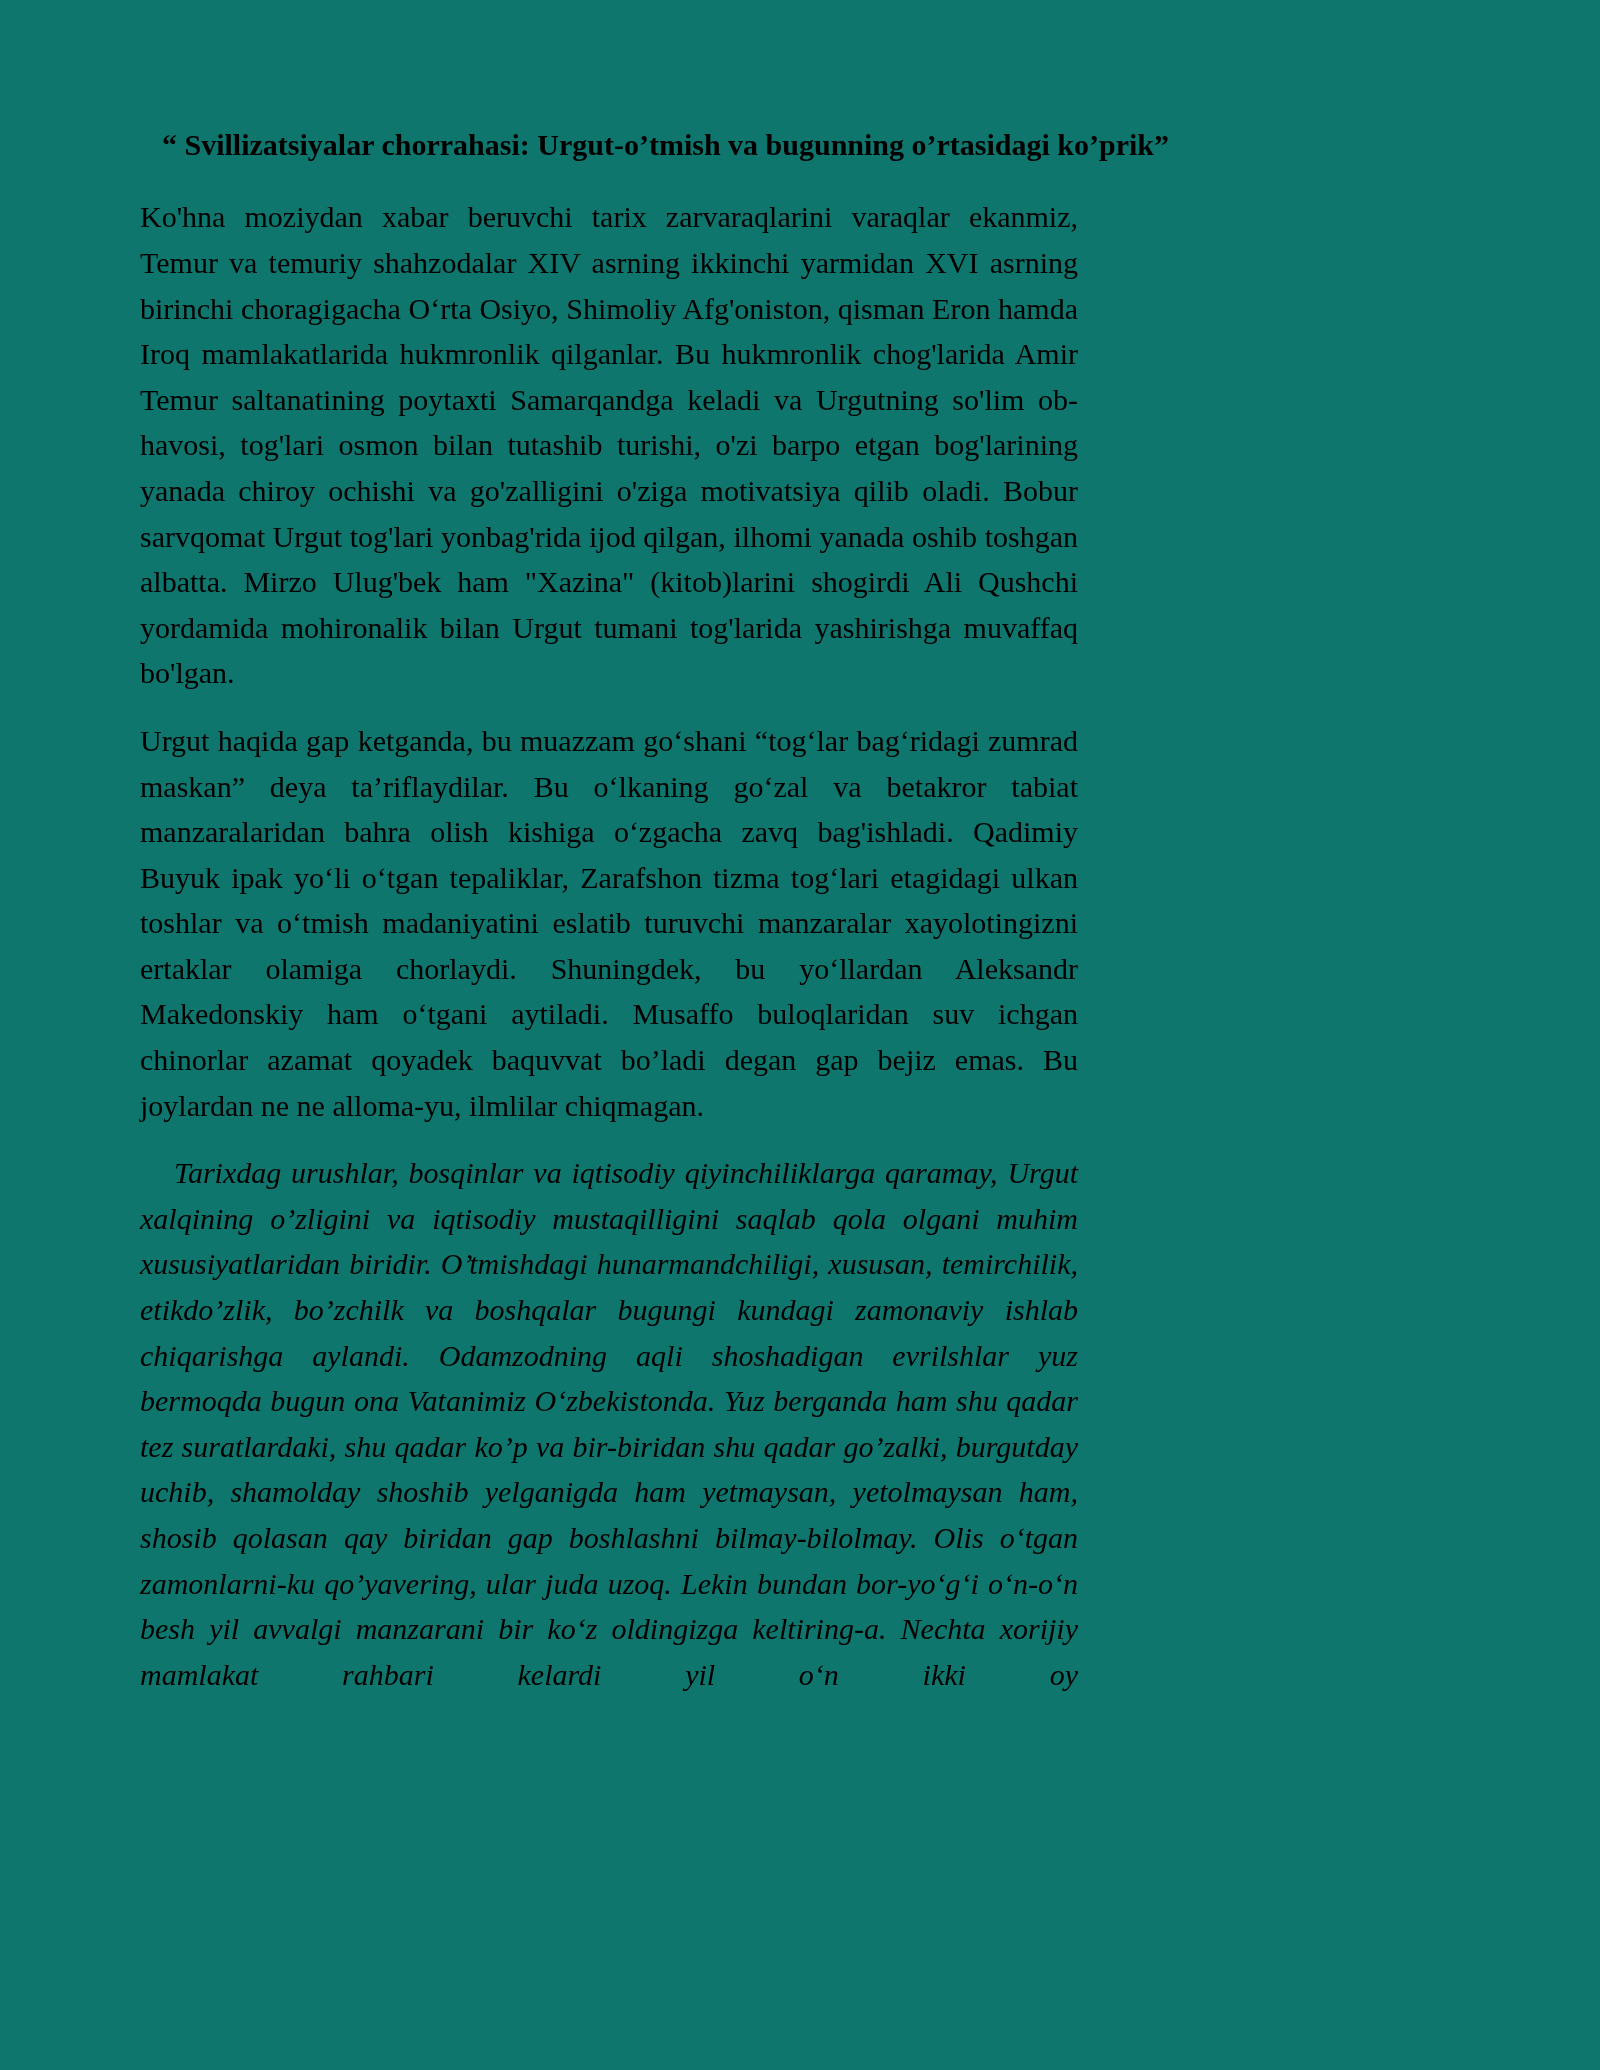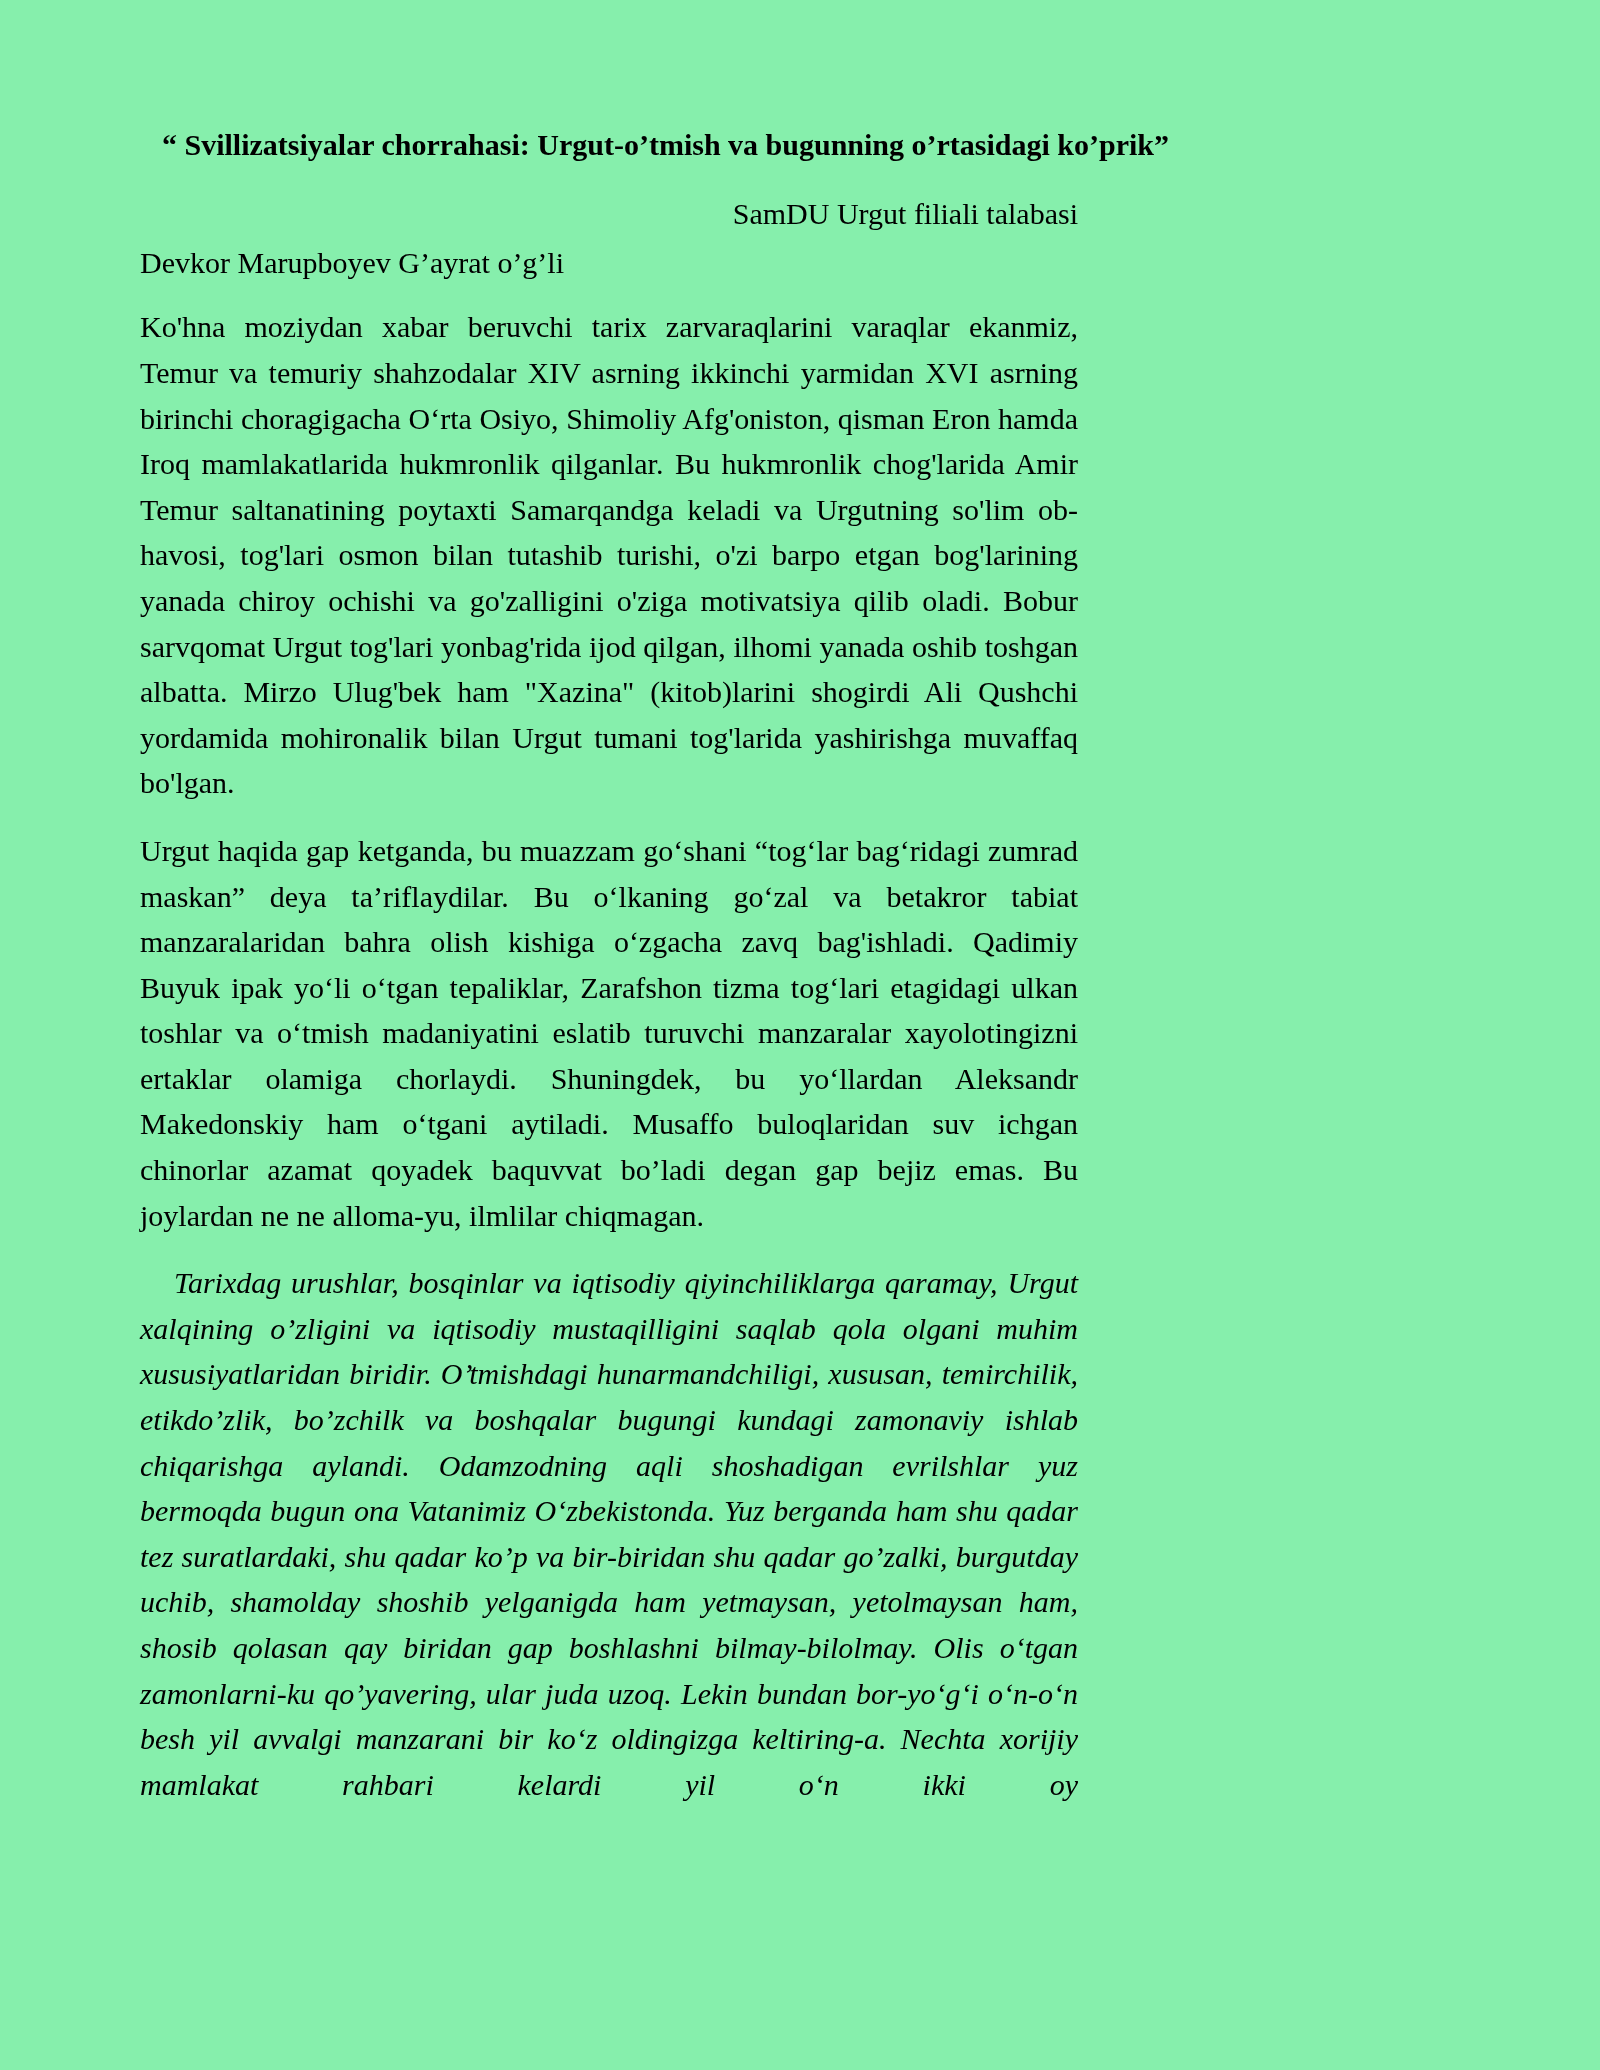--- a/index.html
+++ b/index.html
@@ -6,21 +6,21 @@
   html, body {
     margin: 0;
     padding: 0;
     background: #ffffff;
   }
 
   .page {
     position: relative;
     width: 1600px;
     height: 2070px;
-    background: #86efac;
+    background: #0f766e;
     box-sizing: border-box;
     overflow: hidden;
     font-family: "Liberation Serif", "DejaVu Serif", serif;
     color: #000000;
   }
 
   .content {
     position: absolute;
     left: 140px;
     top: 126px;
@@ -84,24 +84,20 @@
   }
 </style>
 </head>
 <body>
 
 <div class="page">
   <div class="content">
 
     <h1 class="doc-title">“ Svillizatsiyalar chorrahasi: Urgut-o’tmish va bugunning o’rtasidagi ko’prik”</h1>
 
-    <div class="author-block">
-      <p class="author-affiliation">SamDU Urgut filiali talabasi</p>
-      <p class="author-name">Devkor Marupboyev G’ayrat o’g’li</p>
-    </div>
 
     <p class="body-paragraph">Ko'hna moziydan xabar beruvchi tarix zarvaraqlarini varaqlar ekanmiz, Temur va temuriy shahzodalar XIV asrning ikkinchi yarmidan XVI asrning birinchi choragigacha O‘rta Osiyo, Shimoliy Afg'oniston, qisman Eron hamda Iroq mamlakatlarida hukmronlik qilganlar. Bu hukmronlik chog'larida Amir Temur saltanatining poytaxti Samarqandga keladi va Urgutning so'lim ob-havosi, tog'lari osmon bilan tutashib turishi, o'zi barpo etgan bog'larining yanada chiroy ochishi va go'zalligini o'ziga motivatsiya qilib oladi. Bobur sarvqomat Urgut tog'lari yonbag'rida ijod qilgan, ilhomi yanada oshib toshgan albatta. Mirzo Ulug'bek ham "Xazina" (kitob)larini shogirdi Ali Qushchi yordamida mohironalik bilan Urgut tumani tog'larida yashirishga muvaffaq bo'lgan.</p>
 
     <p class="body-paragraph">Urgut haqida gap ketganda, bu muazzam go‘shani “tog‘lar bag‘ridagi zumrad maskan” deya ta’riflaydilar. Bu o‘lkaning go‘zal va betakror tabiat manzaralaridan bahra olish kishiga o‘zgacha zavq bag'ishladi. Qadimiy Buyuk ipak yo‘li o‘tgan tepaliklar, Zarafshon tizma tog‘lari etagidagi ulkan toshlar va o‘tmish madaniyatini eslatib turuvchi manzaralar xayolotingizni ertaklar olamiga chorlaydi. Shuningdek, bu yo‘llardan Aleksandr Makedonskiy ham o‘tgani aytiladi. Musaffo buloqlaridan suv ichgan chinorlar azamat qoyadek baquvvat bo’ladi degan gap bejiz emas. Bu joylardan ne ne alloma-yu, ilmlilar chiqmagan.</p>
 
     <p class="body-paragraph indented last">Tarixdag urushlar, bosqinlar va iqtisodiy qiyinchiliklarga qaramay, Urgut xalqining o’zligini va iqtisodiy mustaqilligini saqlab qola olgani muhim xususiyatlaridan biridir. O’tmishdagi hunarmandchiligi, xususan, temirchilik, etikdo’zlik, bo’zchilk va boshqalar bugungi kundagi zamonaviy ishlab chiqarishga aylandi. Odamzodning aqli shoshadigan evrilshlar yuz bermoqda bugun ona Vatanimiz O‘zbekistonda. Yuz berganda ham shu qadar tez suratlardaki, shu qadar ko’p va bir-biridan shu qadar go’zalki, burgutday uchib, shamolday shoshib yelganigda ham yetmaysan, yetolmaysan ham, shosib qolasan qay biridan gap boshlashni bilmay-bilolmay. Olis o‘tgan zamonlarni-ku qo’yavering, ular juda uzoq. Lekin bundan bor-yo‘g‘i o‘n-o‘n besh yil avvalgi manzarani bir ko‘z oldingizga keltiring-a. Nechta xorijiy mamlakat rahbari kelardi yil o‘n ikki oy</p>
 
   </div>
 </div>
 

